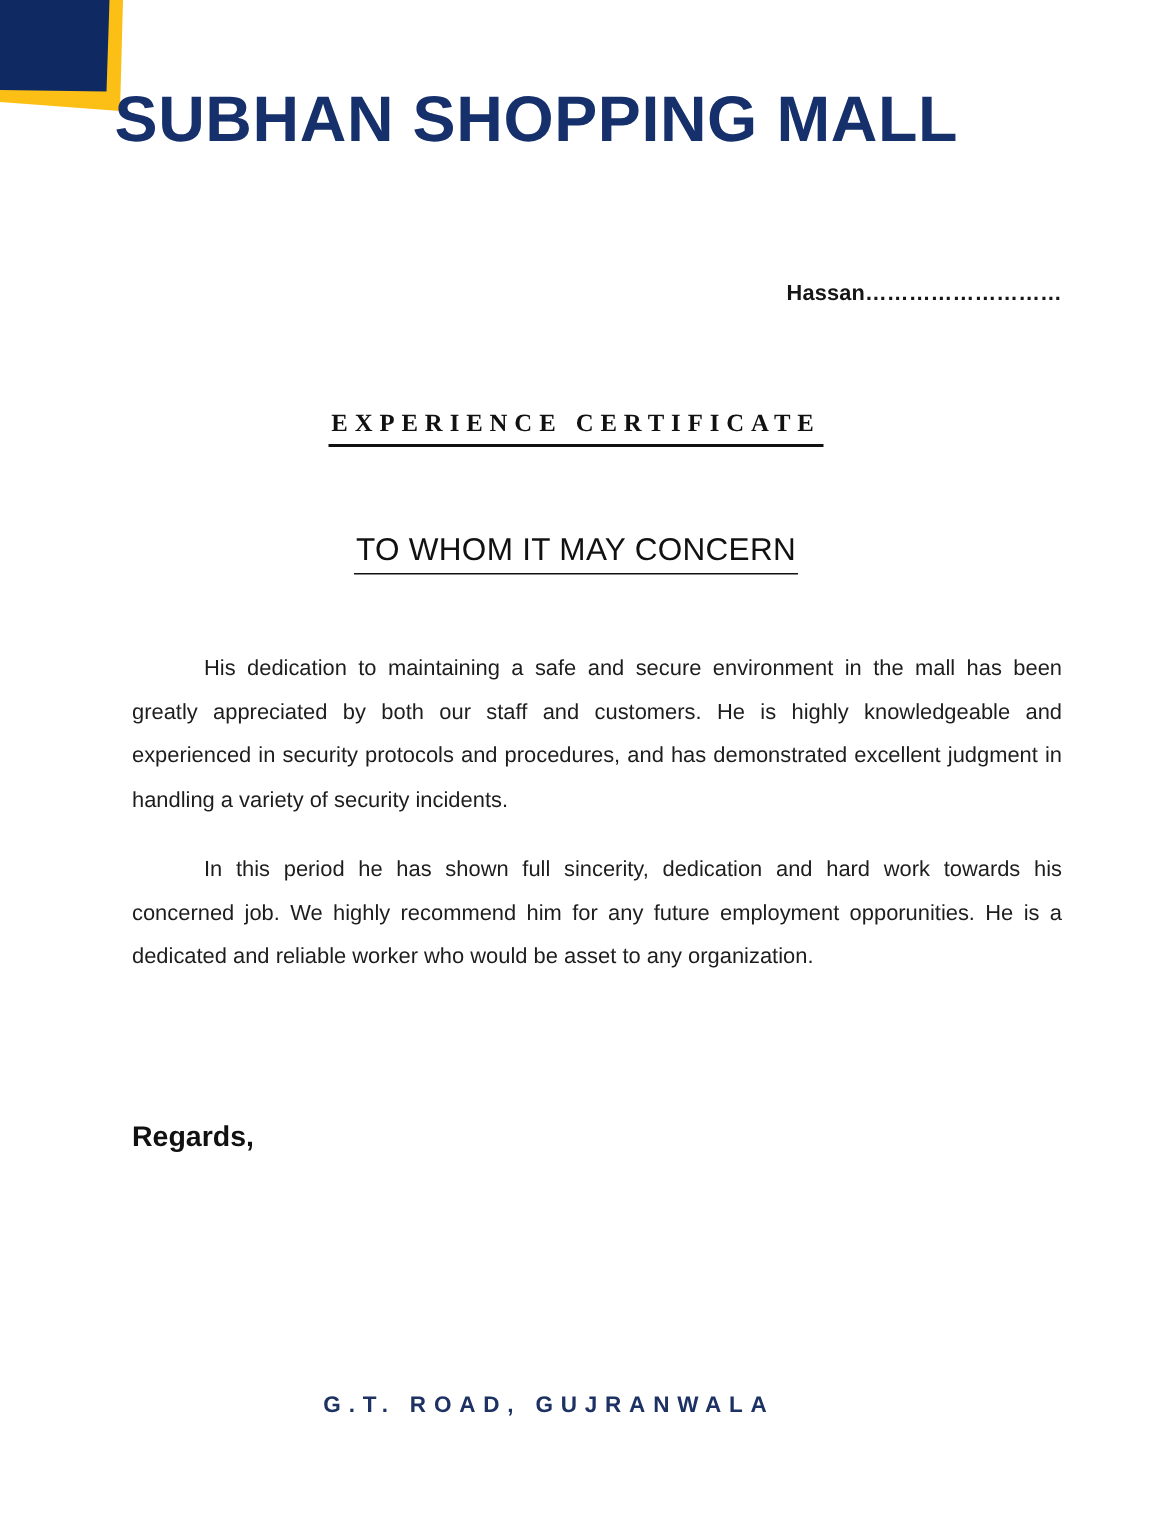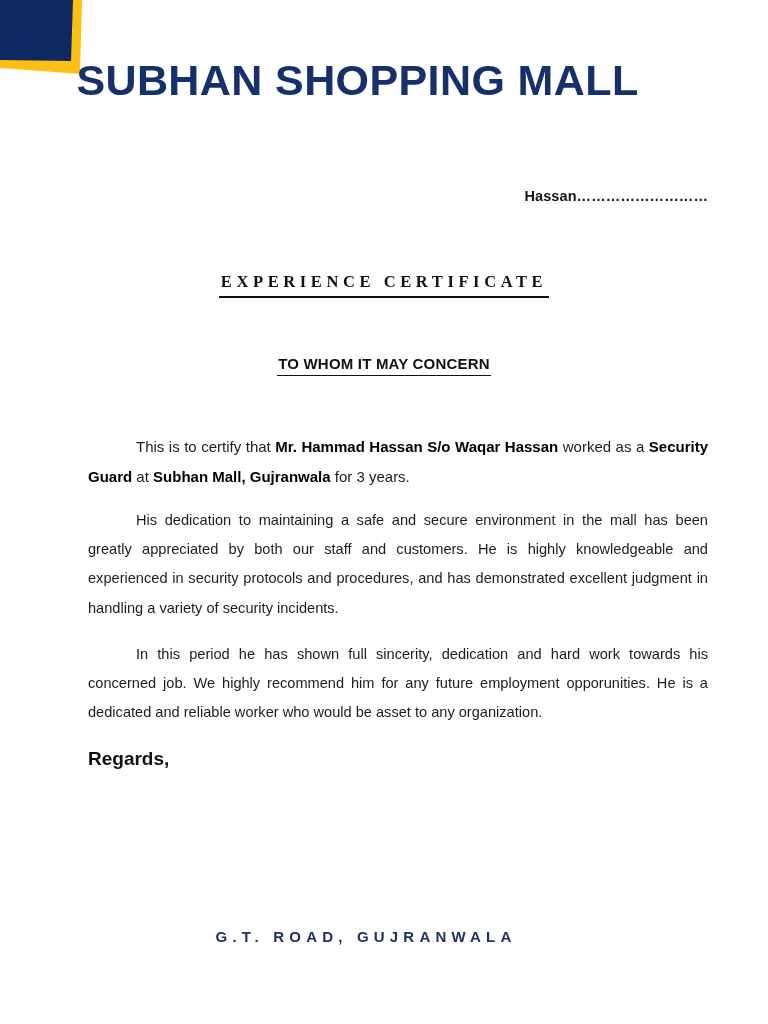--- a/index.html
+++ b/index.html
@@ -80,22 +80,22 @@
 
   #subject-title-wrap {
     position: absolute;
     left: 0;
     top: 355px;
     width: 768px;
     text-align: center;
   }
   #subject-title {
     display: inline-block;
-    font-size: 15px;
-    font-weight: bold;
+    font-size: 21px;
+    font-weight: normal;
     color: #111111;
     letter-spacing: 0.2px;
     padding: 0 1px 3px 1px;
     border-bottom: 1.6px solid #111111;
     white-space: nowrap;
   }
 
   
   #letter-body {
     position: absolute;
@@ -163,23 +163,20 @@
 <div id="certificate-title-wrap">
   <span id="certificate-title">EXPERIENCE CERTIFICATE</span>
 </div>
 
 <div id="subject-title-wrap">
   <span id="subject-title">TO WHOM IT MAY CONCERN</span>
 </div>
 
 <div id="letter-body">
 
-  <p class="letter-paragraph" id="paragraph-1">
-    <span>This is to certify that </span><b>Mr. Hammad Hassan S/o Waqar Hassan</b><span> worked as a </span><b>Security Guard</b><span> at </span><b>Subhan Mall, Gujranwala</b><span> for 3 years.</span>
-  </p>
 
   <p class="letter-paragraph" id="paragraph-2">His dedication to maintaining a safe and secure environment in the mall has been greatly appreciated by both our staff and customers. He is highly knowledgeable and experienced in security protocols and procedures, and has demonstrated excellent judgment in handling a variety of security incidents.</p>
 
   <p class="letter-paragraph" id="paragraph-3">In this period he has shown full sincerity, dedication and hard work towards his concerned job. We highly recommend him for any future employment opporunities. He is a dedicated and reliable worker who would be asset to any organization.</p>
 
 </div>
 
 <div id="closing-salutation">Regards,</div>
 
 <div id="footer-address-wrap">

